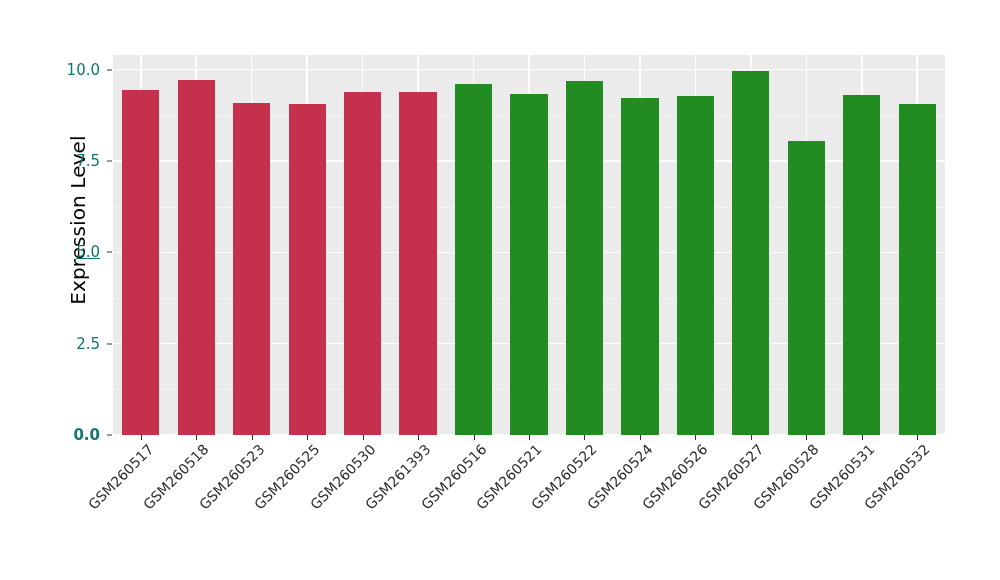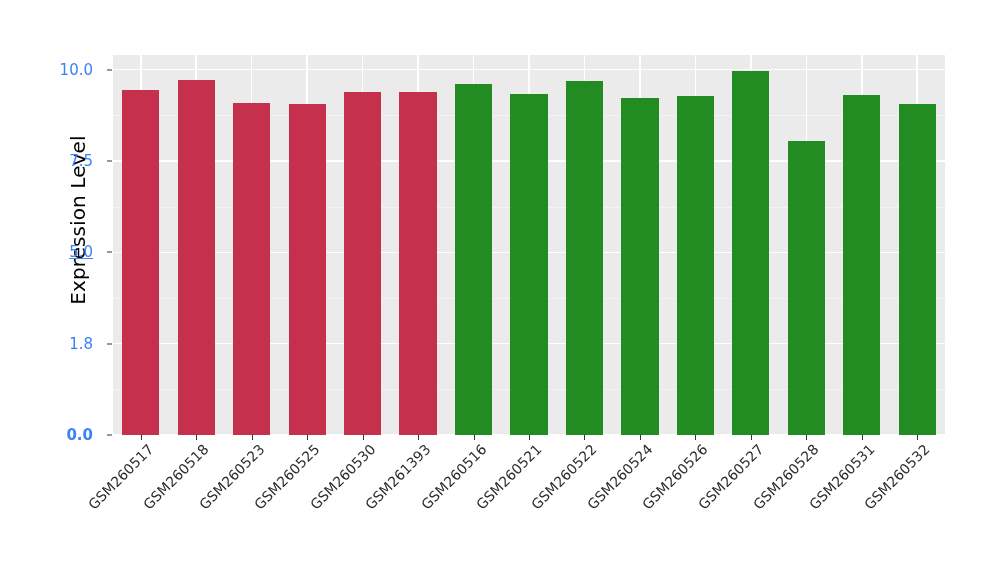--- a/index.html
+++ b/index.html
@@ -36,25 +36,25 @@
     align-items: center;
     justify-content: center;
     font-size: 20px;
     color: #000000;
     letter-spacing: 0.1px;
   }
 
   
   .y-tick-label {
     position: absolute;
-    right: 11px;
+    right: 4px;
     width: 46px;
     text-align: right;
     font-size: 15px;
-    color: #3b82f6;
+    color: #0f766e;
     transform: translateY(-50%);
     white-space: nowrap;
   }
   #y-tick-labels {
     position: absolute;
     left: 56px;
     top: 0;
     width: 48px;
     height: 580px;
   }
@@ -139,21 +139,21 @@
 </style>
 </head>
 <body>
 
 <div id="chart-root">
 
   <div id="y-axis-title">Expression Level</div>
 
   <div id="y-tick-labels">
       <div class="y-tick-label" style="top: 435px; font-weight: bold;">0.0</div>
-      <div class="y-tick-label" style="top: 343.654px;">1.8</div>
+      <div class="y-tick-label" style="top: 343.654px;">2.5</div>
       <div class="y-tick-label" style="top: 252.308px; text-decoration: underline;">5.0</div>
       <div class="y-tick-label" style="top: 160.962px;">7.5</div>
       <div class="y-tick-label" style="top: 69.6154px;">10.0</div>
     </div>
 
   <div id="panel">
       <div class="grid-minor" style="top: 334.327px;"></div>
       <div class="grid-minor" style="top: 242.981px;"></div>
       <div class="grid-minor" style="top: 151.635px;"></div>
       <div class="grid-minor" style="top: 60.2885px;"></div>

